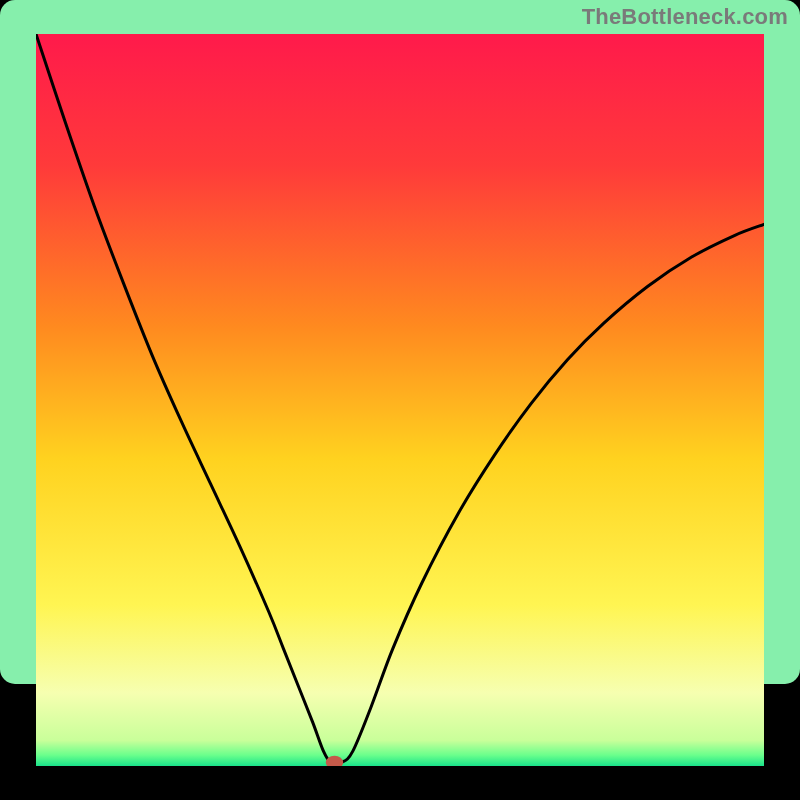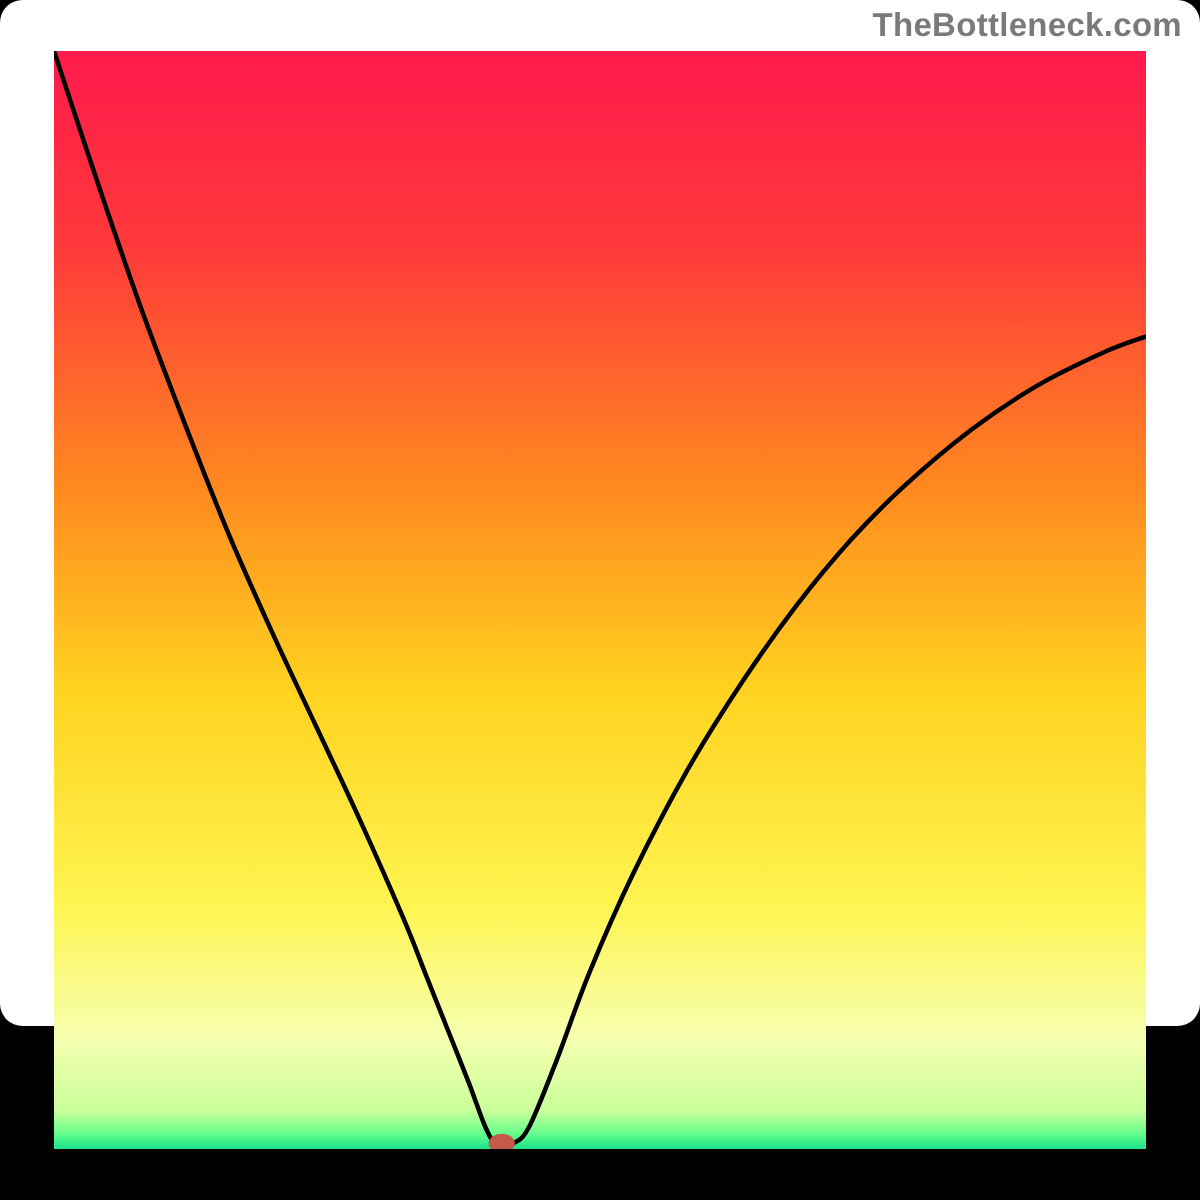--- a/index.html
+++ b/index.html
@@ -8,21 +8,21 @@
     width: 800px;
     height: 800px;
     background: #000;
     font-family: Arial, Helvetica, sans-serif;
     overflow: hidden;
   }
   .outer {
     position: relative;
     width: 800px;
     height: 684px;
-    background: #ffffff;
+    background: #86efac;
     border-radius: 15px;
   }
   .watermark {
     position: absolute;
     top: 4px;
     right: 12px;
     color: #7a7a7a;
     font-size: 22px;
     font-weight: 600;
     letter-spacing: 0.2px;

